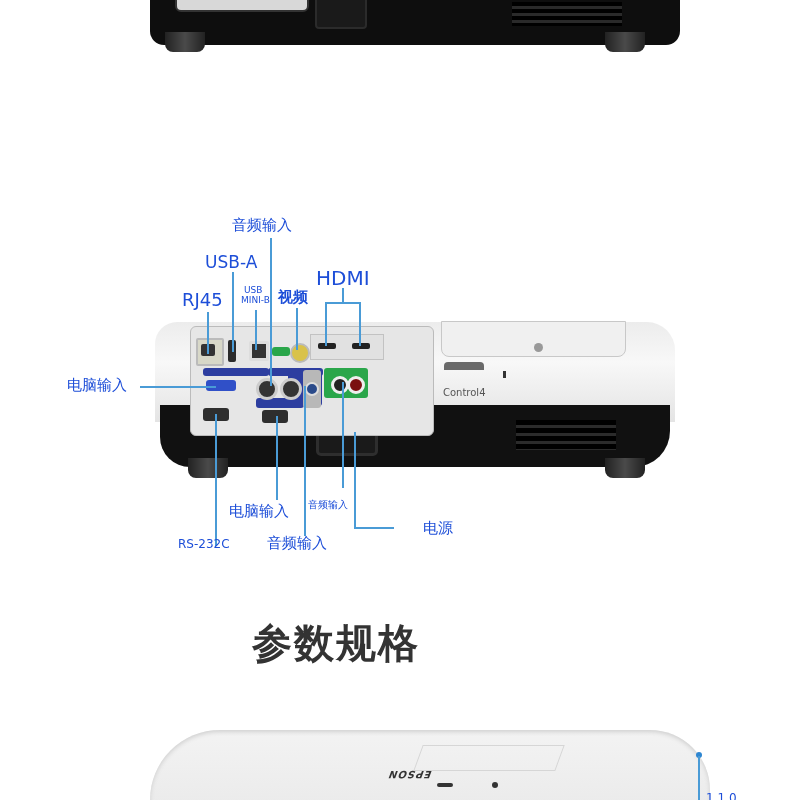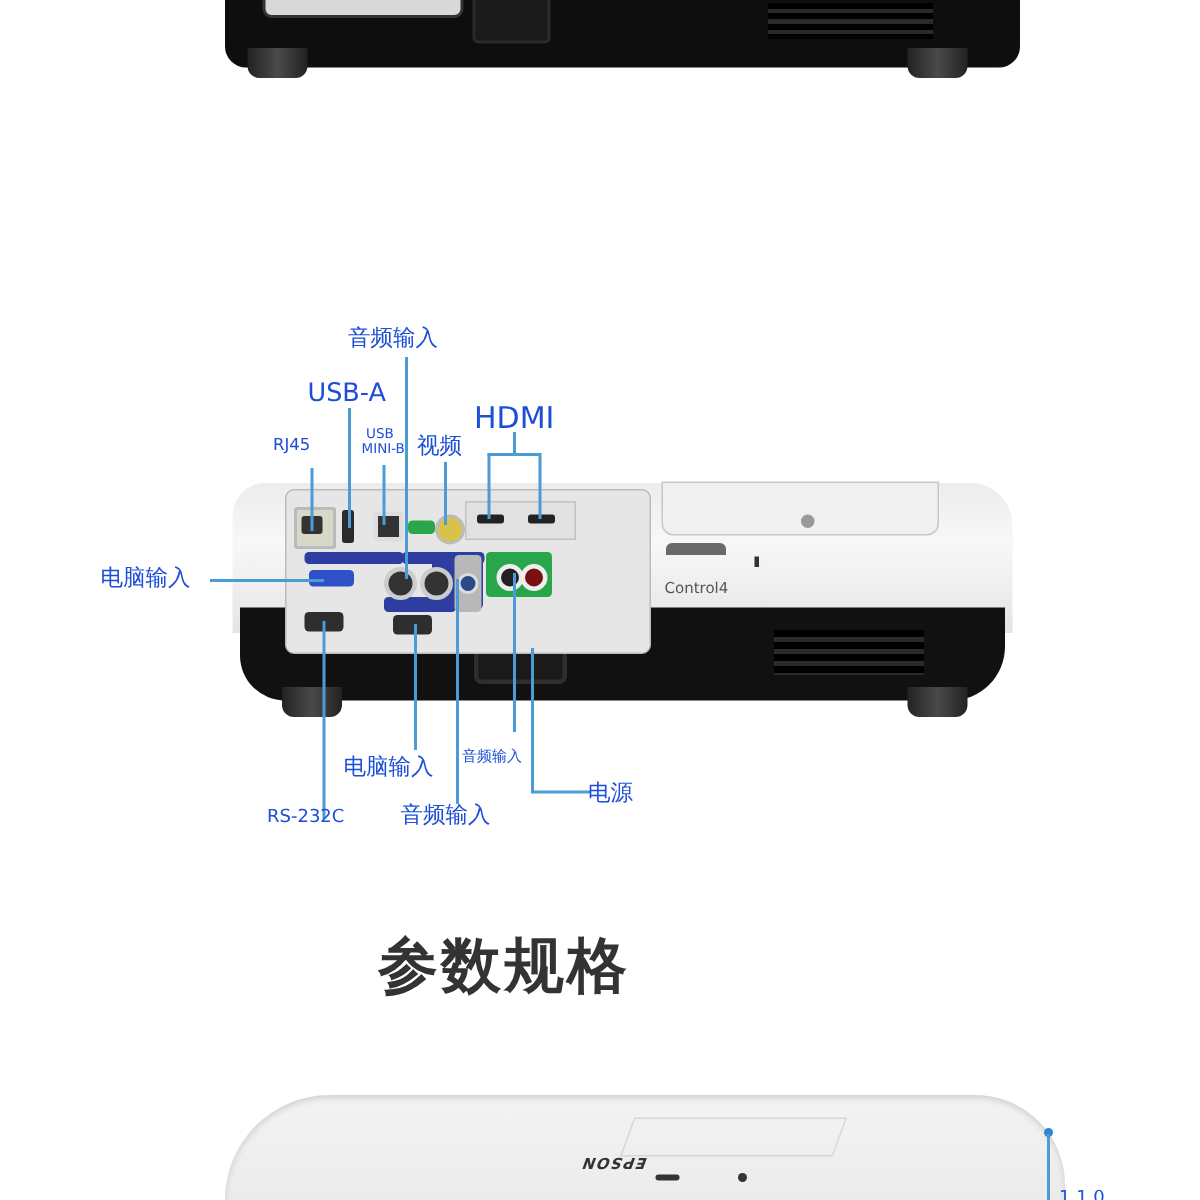--- a/index.html
+++ b/index.html
@@ -106,26 +106,26 @@
   <div class="line" style="left:304px;top:386px;width:2px;height:150px;"></div>
   <div class="line" style="left:342px;top:382px;width:2px;height:106px;"></div>
   <div class="line" style="left:354px;top:432px;width:2px;height:96px;"></div>
   <div class="line" style="left:354px;top:527px;width:40px;height:2px;"></div>
 
   <div class="label" style="left:232px;top:218px;font-size:15px;">音频输入</div>
   <div class="label" style="left:205px;top:254px;font-size:17px;">USB-A</div>
   <div class="label" style="left:316px;top:268px;font-size:20px;">HDMI</div>
   <div class="label" style="left:244px;top:286px;font-size:9px;">USB</div>
   <div class="label" style="left:241px;top:296px;font-size:9px;">MINI-B</div>
-  <div class="label" style="left:182px;top:291px;font-size:11px;">RJ45</div>
-  <div class="label" style="left:278px;top:290px;font-size:15px;">视频</div>
+  <div class="label" style="left:182px;top:291px;font-size:18px;">RJ45</div>
+  <div class="label" style="left:278px;top:290px;font-size:15px;font-weight:bold;">视频</div>
   <div class="label" style="left:67px;top:378px;font-size:15px;">电脑输入</div>
   <div class="label" style="left:229px;top:504px;font-size:15px;">电脑输入</div>
   <div class="label" style="left:308px;top:500px;font-size:10px;">音频输入</div>
-  <div class="label" style="left:392px;top:521px;font-size:15px;">电源</div>
+  <div class="label" style="left:423px;top:521px;font-size:15px;">电源</div>
   <div class="label" style="left:178px;top:538px;font-size:12px;">RS-232C</div>
   <div class="label" style="left:267px;top:536px;font-size:15px;">音频输入</div>
 </div>
 
 <div class="title">参数规格</div>
 
 <div>
   <div class="btm-body"></div>
   <div class="abs" style="left:418px;top:745px;width:140px;height:24px;border:1px solid #d6d6d6;transform:skewX(-20deg);"></div>
   <div class="btm-logo">EPSON</div>

